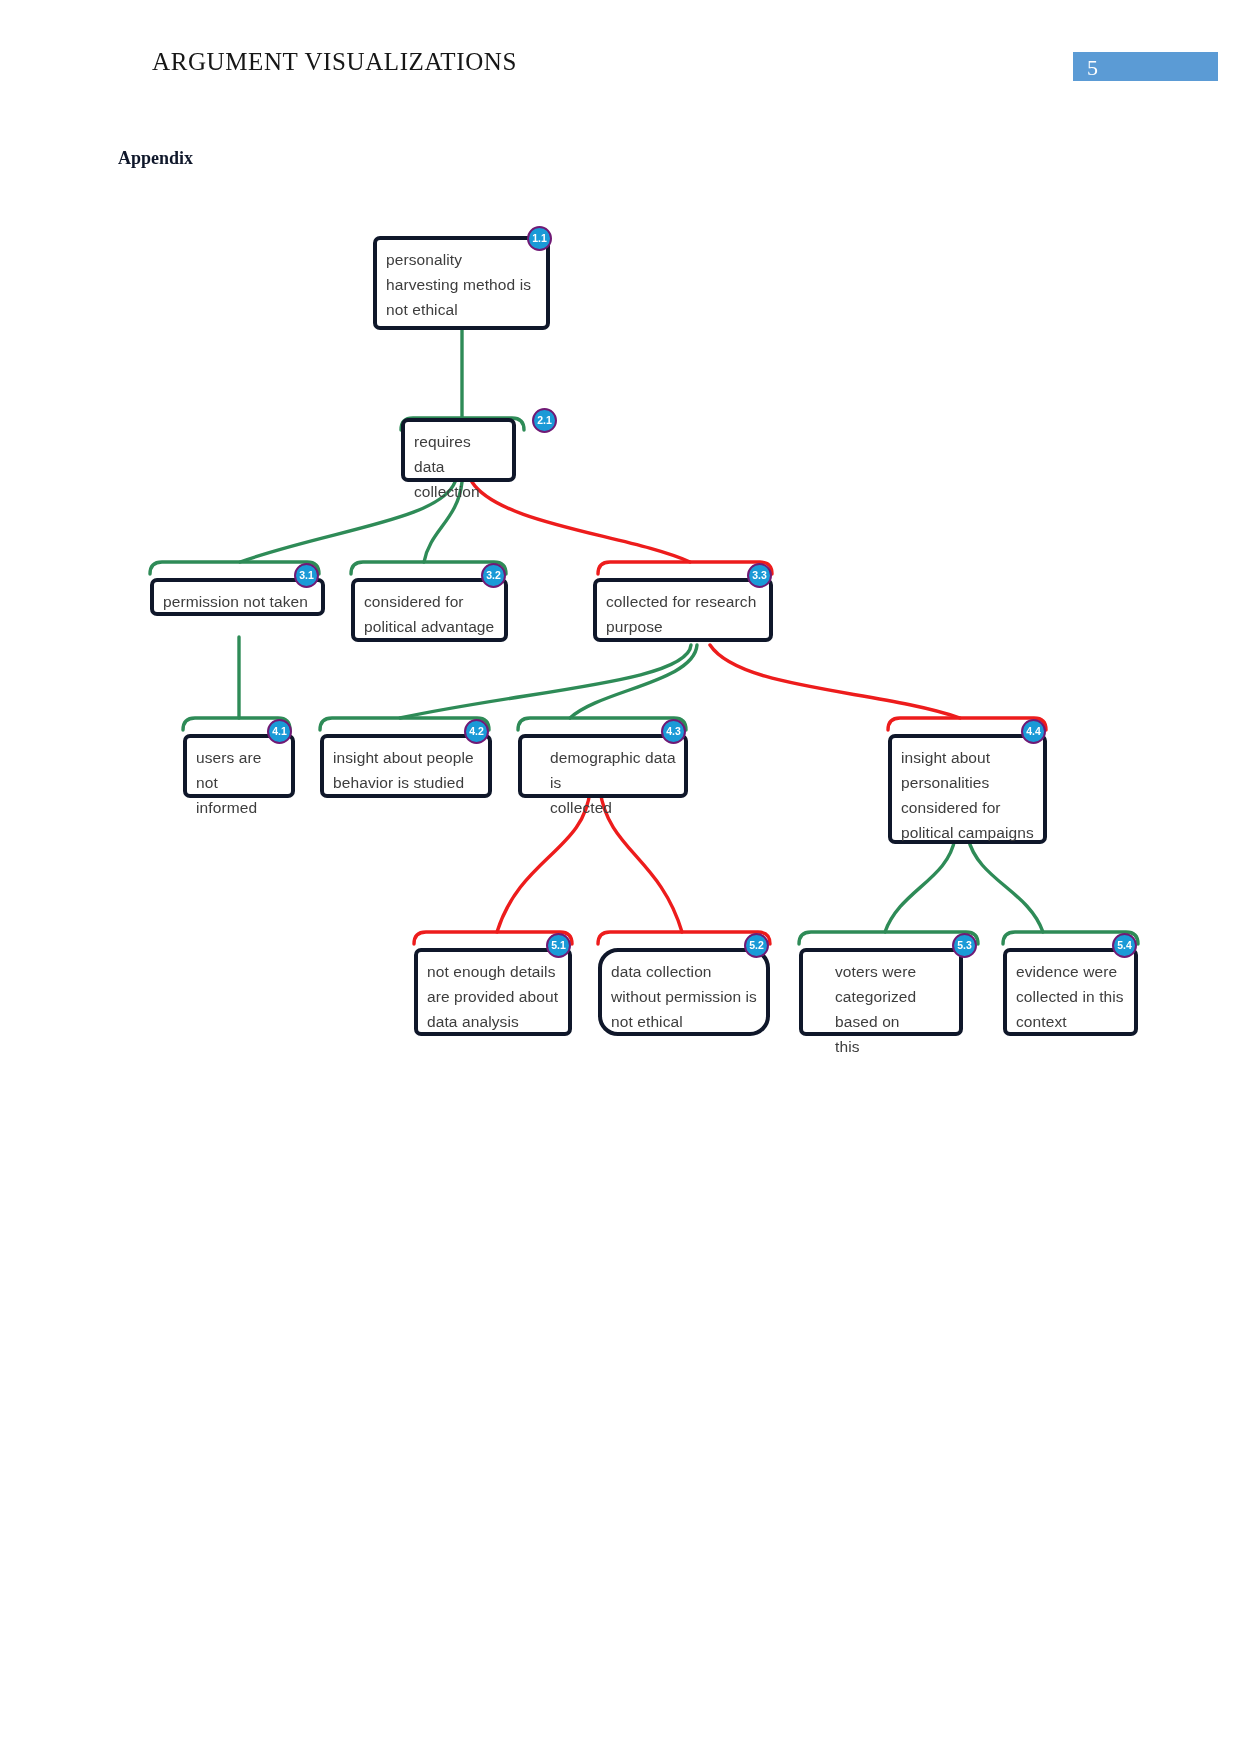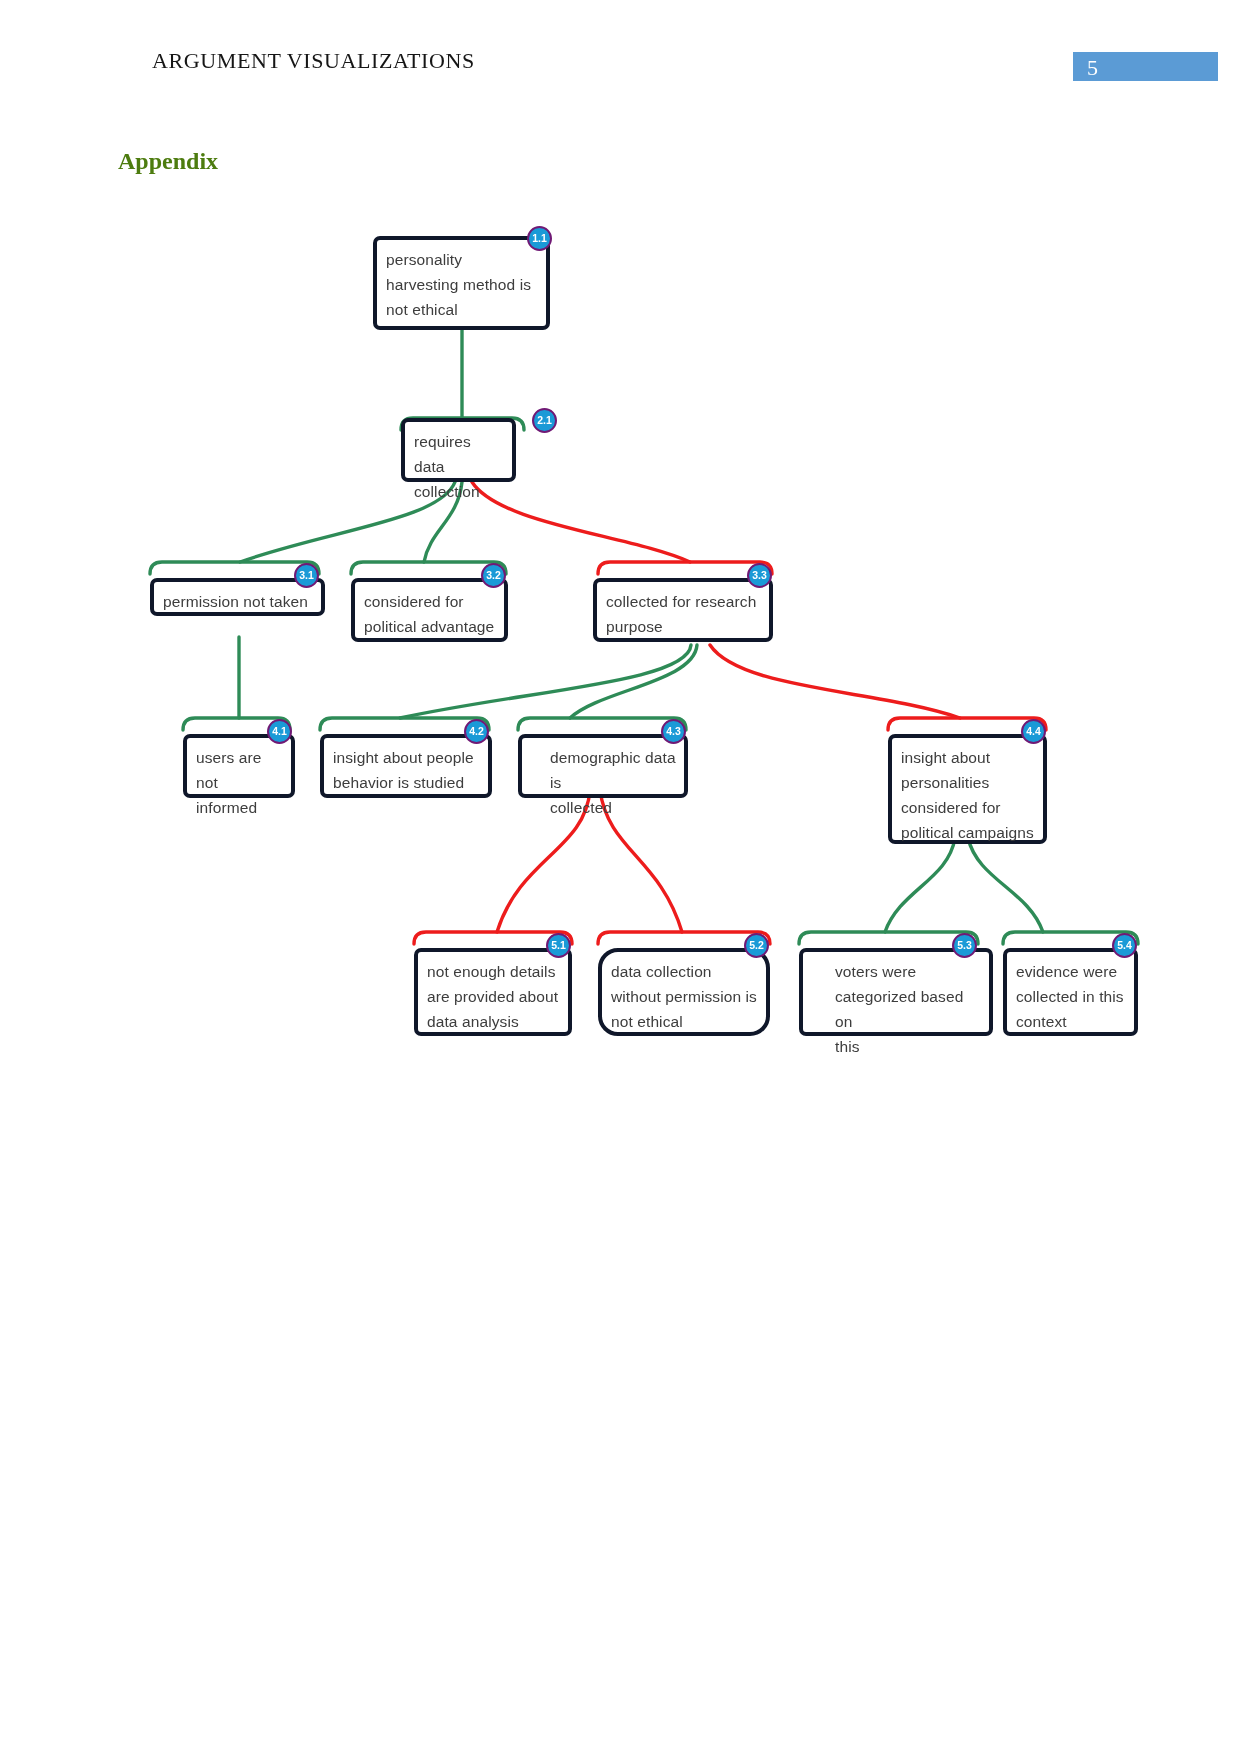--- a/index.html
+++ b/index.html
@@ -10,37 +10,37 @@
     position:relative;
     overflow:hidden;
   }
   .page{position:absolute;inset:0;}
 
   
   .hdr{position:absolute;left:0;top:0;width:1241px;height:110px;}
   .hdr-title{
     position:absolute;left:152px;top:48px;
     font-family:"Liberation Serif", serif;
-    font-size:22px;letter-spacing:.6px;color:#161616;
+    font-size:25px;letter-spacing:.6px;color:#161616;
     white-space:nowrap;
   }
   .pagenum-box{
     position:absolute;left:1073px;top:52px;width:145px;height:29px;
     background:#5b9bd5;
   }
   .pagenum-text{
     position:absolute;left:1087px;top:53px;
     font-family:"Liberation Serif", serif;
     font-size:22px;color:#ffffff;line-height:29px;
   }
 
   .appendix{
     position:absolute;left:118px;top:148px;
     font-family:"Liberation Serif", serif;
-    font-weight:bold;font-size:24px;color:#4d7c0f;
+    font-weight:bold;font-size:18px;color:#0f172a;
   }
 
   
   .diagram{position:absolute;left:0;top:0;width:1241px;height:1754px;}
   .edges{position:absolute;left:0;top:0;width:1241px;height:1754px;overflow:visible;}
 
   .node{
     position:absolute;
     box-sizing:border-box;
     border:4px solid #0f172a;
@@ -162,21 +162,21 @@
     <div class="node" style="left:414px;top:948px;width:158px;height:88px;">not enough details
 are provided about
 data analysis</div>
     <div class="badge" style="left:546px;top:933px;">5.1</div>
 
     <div class="node" style="left:598px;top:948px;width:172px;height:88px;border-radius:20px;">data collection
 without permission is
 not ethical</div>
     <div class="badge" style="left:744px;top:933px;">5.2</div>
 
-    <div class="node" style="left:799px;top:948px;width:194px;height:88px;padding-left:32px;">voters were
+    <div class="node" style="left:799px;top:948px;width:164px;height:88px;padding-left:32px;">voters were
 categorized based on
 this</div>
     <div class="badge" style="left:952px;top:933px;">5.3</div>
 
     <div class="node" style="left:1003px;top:948px;width:135px;height:88px;">evidence were
 collected in this
 context</div>
     <div class="badge" style="left:1112px;top:933px;">5.4</div>
 
   </div>

